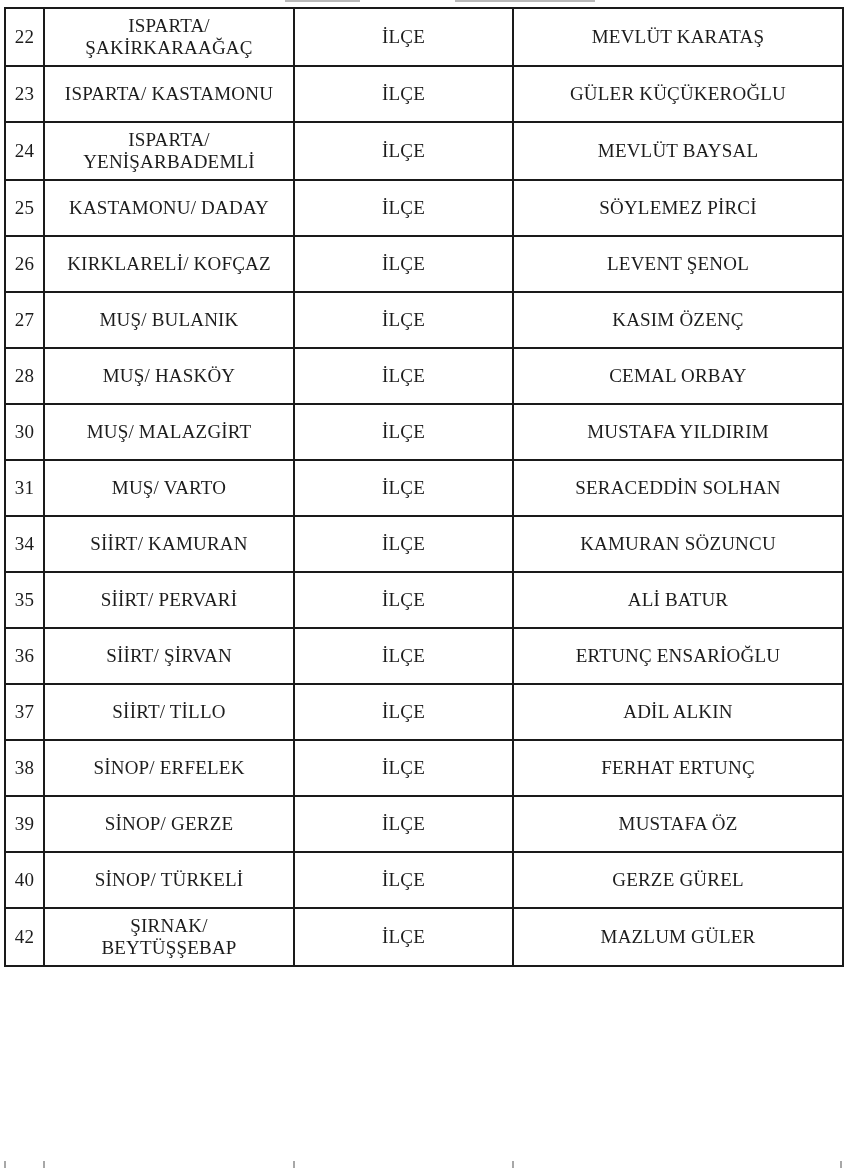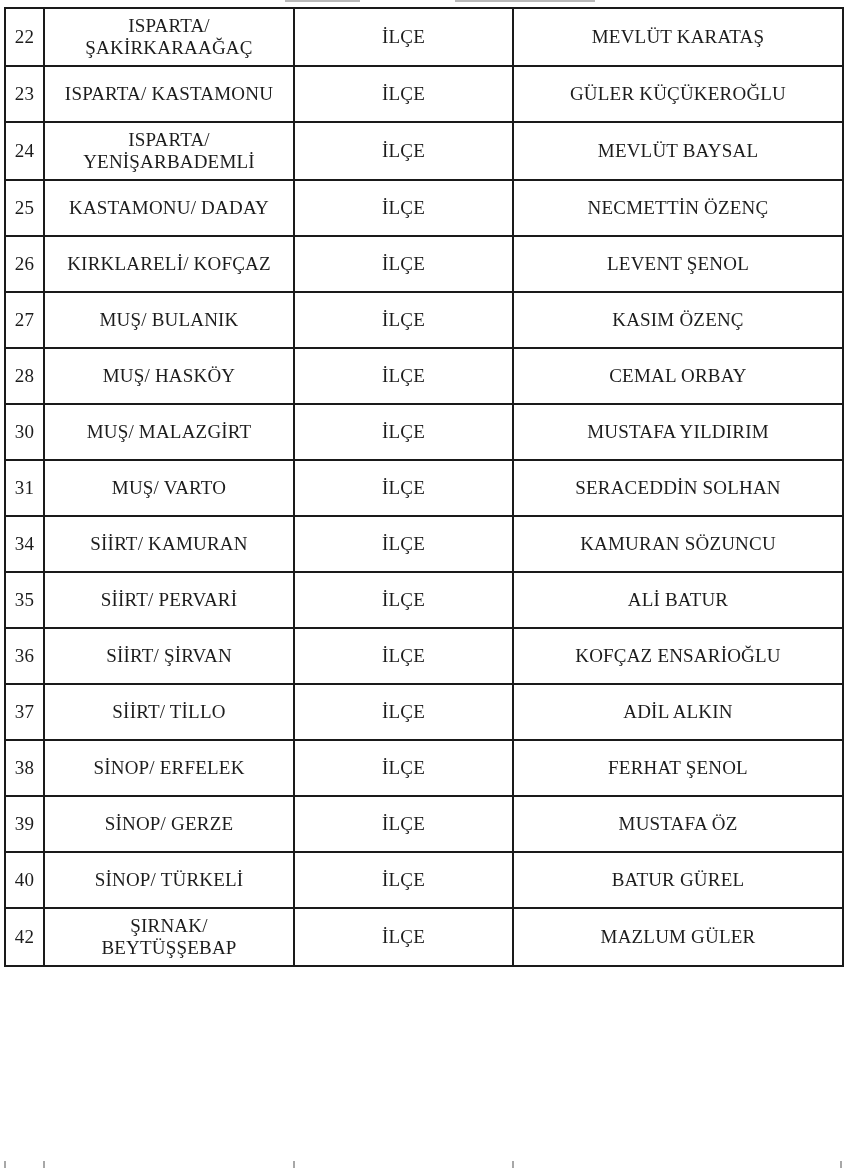--- a/index.html
+++ b/index.html
@@ -77,21 +77,21 @@
         <td class="c-no">24</td>
         <td class="c-loc">ISPARTA/
 YENİŞARBADEMLİ</td>
         <td class="c-type">İLÇE</td>
         <td class="c-name">MEVLÜT BAYSAL</td>
       </tr>
       <tr class="r-normal">
         <td class="c-no">25</td>
         <td class="c-loc">KASTAMONU/ DADAY</td>
         <td class="c-type">İLÇE</td>
-        <td class="c-name">NECMETTİN ÖZENÇ</td>
+        <td class="c-name">SÖYLEMEZ PİRCİ</td>
       </tr>
       <tr class="r-normal">
         <td class="c-no">26</td>
         <td class="c-loc">KIRKLARELİ/ KOFÇAZ</td>
         <td class="c-type">İLÇE</td>
         <td class="c-name">LEVENT ŞENOL</td>
       </tr>
       <tr class="r-normal">
         <td class="c-no">27</td>
         <td class="c-loc">MUŞ/ BULANIK</td>
@@ -125,45 +125,45 @@
       <tr class="r-normal">
         <td class="c-no">35</td>
         <td class="c-loc">SİİRT/ PERVARİ</td>
         <td class="c-type">İLÇE</td>
         <td class="c-name">ALİ BATUR</td>
       </tr>
       <tr class="r-normal">
         <td class="c-no">36</td>
         <td class="c-loc">SİİRT/ ŞİRVAN</td>
         <td class="c-type">İLÇE</td>
-        <td class="c-name">KOFÇAZ ENSARİOĞLU</td>
+        <td class="c-name">ERTUNÇ ENSARİOĞLU</td>
       </tr>
       <tr class="r-normal">
         <td class="c-no">37</td>
         <td class="c-loc">SİİRT/ TİLLO</td>
         <td class="c-type">İLÇE</td>
         <td class="c-name">ADİL ALKIN</td>
       </tr>
       <tr class="r-normal">
         <td class="c-no">38</td>
         <td class="c-loc">SİNOP/ ERFELEK</td>
         <td class="c-type">İLÇE</td>
-        <td class="c-name">FERHAT ŞENOL</td>
+        <td class="c-name">FERHAT ERTUNÇ</td>
       </tr>
       <tr class="r-normal">
         <td class="c-no">39</td>
         <td class="c-loc">SİNOP/ GERZE</td>
         <td class="c-type">İLÇE</td>
         <td class="c-name">MUSTAFA ÖZ</td>
       </tr>
       <tr class="r-normal">
         <td class="c-no">40</td>
         <td class="c-loc">SİNOP/ TÜRKELİ</td>
         <td class="c-type">İLÇE</td>
-        <td class="c-name">BATUR GÜREL</td>
+        <td class="c-name">GERZE GÜREL</td>
       </tr>
       <tr class="r-tall">
         <td class="c-no">42</td>
         <td class="c-loc">ŞIRNAK/
 BEYTÜŞŞEBAP</td>
         <td class="c-type">İLÇE</td>
         <td class="c-name">MAZLUM GÜLER</td>
       </tr>
 
     </tbody>

